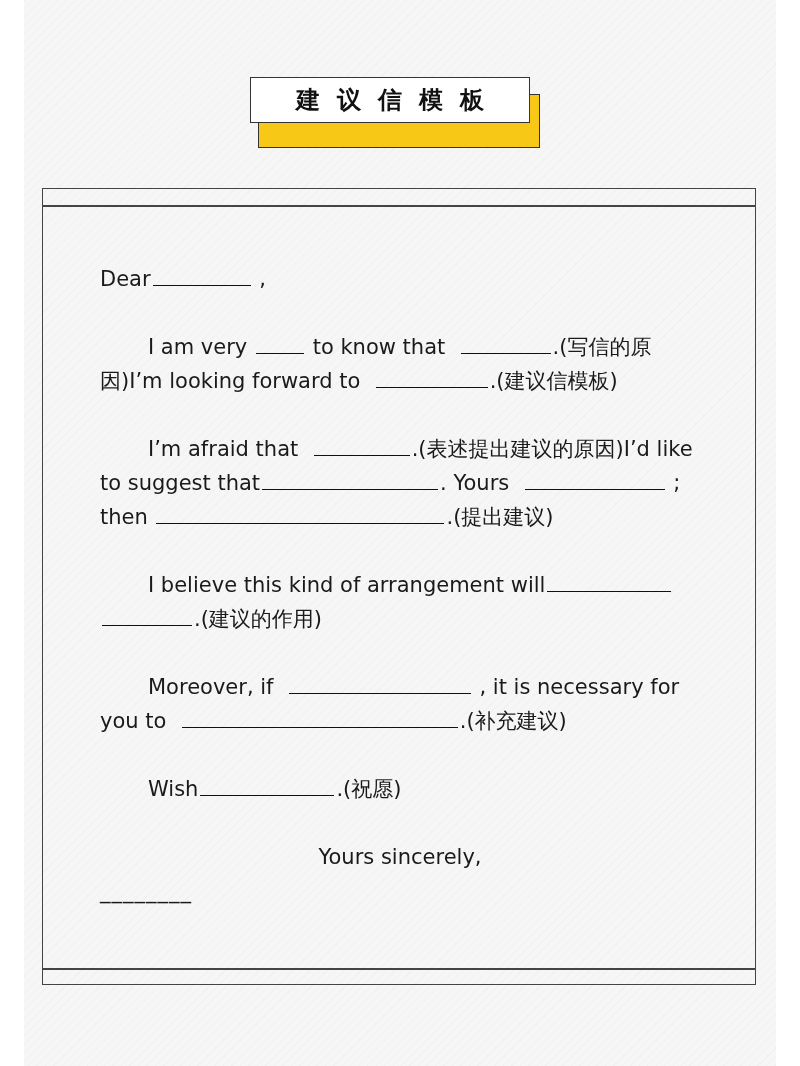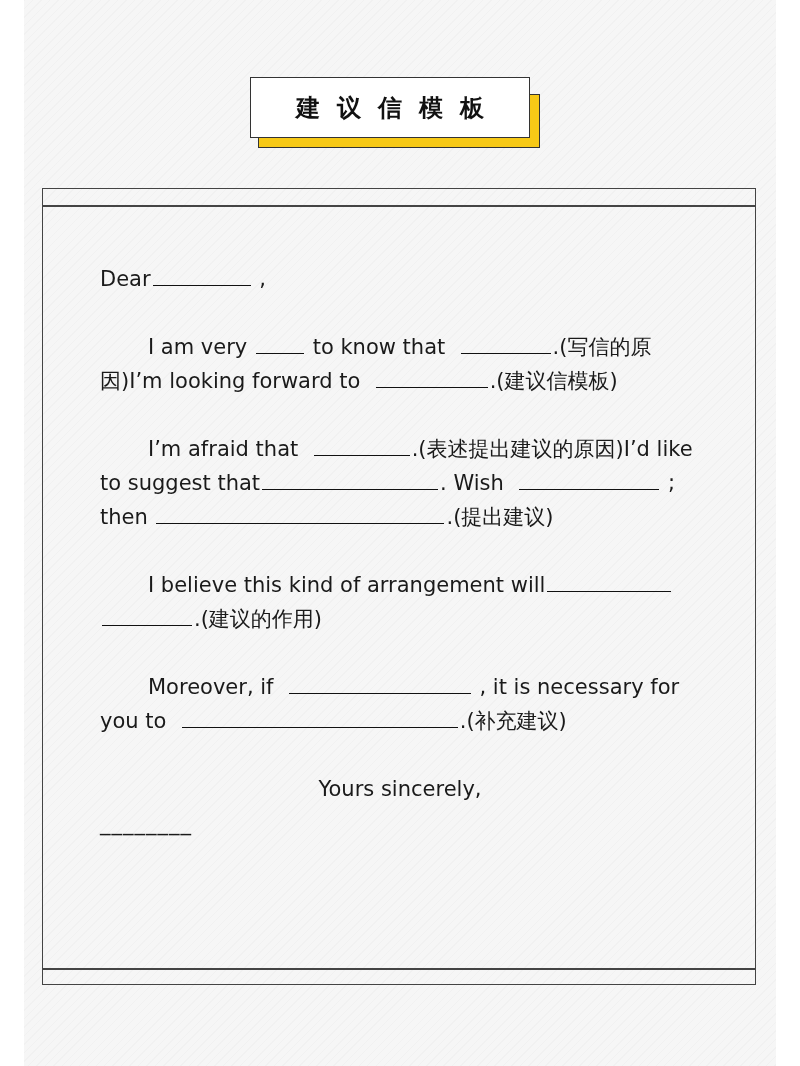--- a/index.html
+++ b/index.html
@@ -13,21 +13,21 @@
       position: absolute; left: 24px; top: 0; width: 752px; height: 1066px;
       background-color: #f6f6f6;
       background-image: repeating-linear-gradient(135deg, rgba(0,0,0,0.018) 0px, rgba(0,0,0,0.018) 1px, transparent 1px, transparent 6px);
     }
     
     .title-shadow {
       position: absolute; left: 258px; top: 94px; width: 282px; height: 54px;
       background: #f7c916; border: 1.5px solid #333; box-sizing: border-box;
     }
     .title-box {
-      position: absolute; left: 250px; top: 77px; width: 280px; height: 61px;
+      position: absolute; left: 250px; top: 77px; width: 280px; height: 46px;
       background: #ffffff; border: 1.5px solid #333; box-sizing: border-box;
       display: flex; align-items: center; justify-content: center;
     }
     .title-text {
       font-size: 24px; font-weight: bold; letter-spacing: 17px; padding-left: 17px;
       color: #111;
     }
     
     .frame {
       position: absolute; left: 42px; top: 188px; width: 714px; height: 797px;
@@ -77,34 +77,37 @@
   <p class="para indent">
     <span>I am very</span>
     <span class="blank" style="width:48px"></span>
     <span>to know that</span>
     &nbsp;<span class="blank" style="width:90px"></span><span>.(写信的原因)I’m looking forward to</span>
     &nbsp;<span class="blank" style="width:112px"></span><span>.(建议信模板)</span>
   </p>
 
   <p class="para indent">
     <span>I’m afraid that</span>
-    &nbsp;<span class="blank" style="width:96px"></span><span>.(表述提出建议的原因)I’d like to suggest that</span><span class="blank" style="width:176px"></span><span>. Wish</span>
+    &nbsp;<span class="blank" style="width:96px"></span><span>.(表述提出建议的原因)I’d like to suggest that</span><span class="blank" style="width:176px"></span><span>. Yours</span>
     &nbsp;<span class="blank" style="width:140px"></span>
     <span>; then</span>
     <span class="blank" style="width:288px"></span><span>.(提出建议)</span>
   </p>
 
   <p class="para indent">
     <span>I believe this kind of arrangement will</span><span class="blank" style="width:124px"></span>
     <span class="blank" style="width:90px"></span><span>.(建议的作用)</span>
   </p>
 
   <p class="para indent">
     <span>Moreover, if</span>
     &nbsp;<span class="blank" style="width:182px"></span>
     <span>, it is necessary for you to</span>
     &nbsp;<span class="blank" style="width:276px"></span><span>.(补充建议)</span>
   </p>
 
+  <p class="para indent">
+    <span>Wish</span><span class="blank" style="width:134px"></span><span>.(祝愿)</span>
+  </p>
 
   <p class="right">Yours sincerely,</p>
   <p class="sig">________</p>
 </div>
 
 </body></html>

